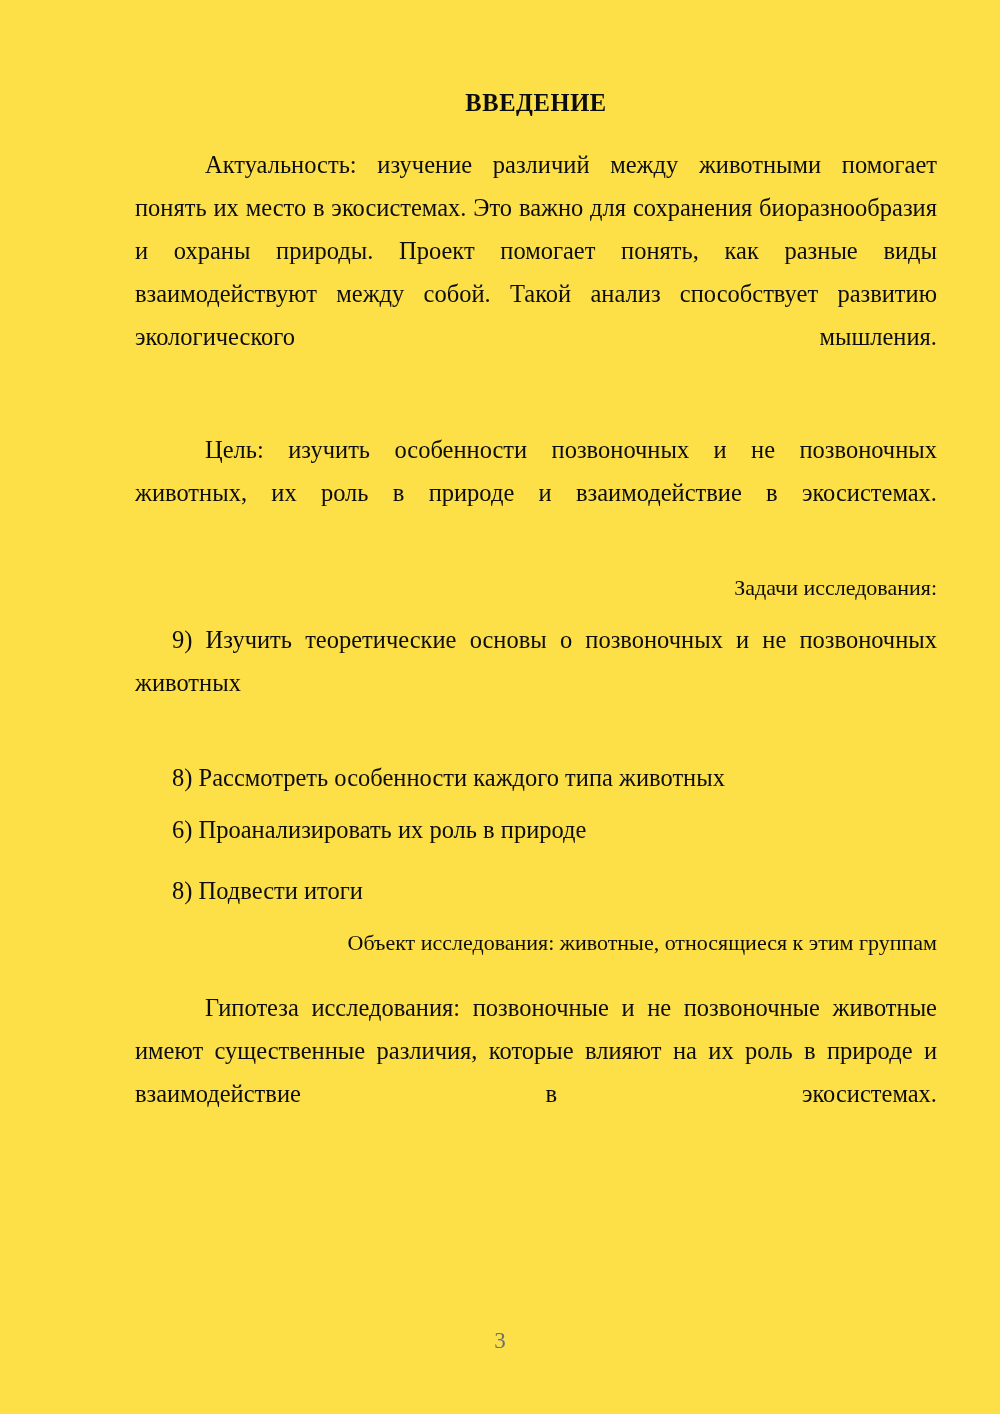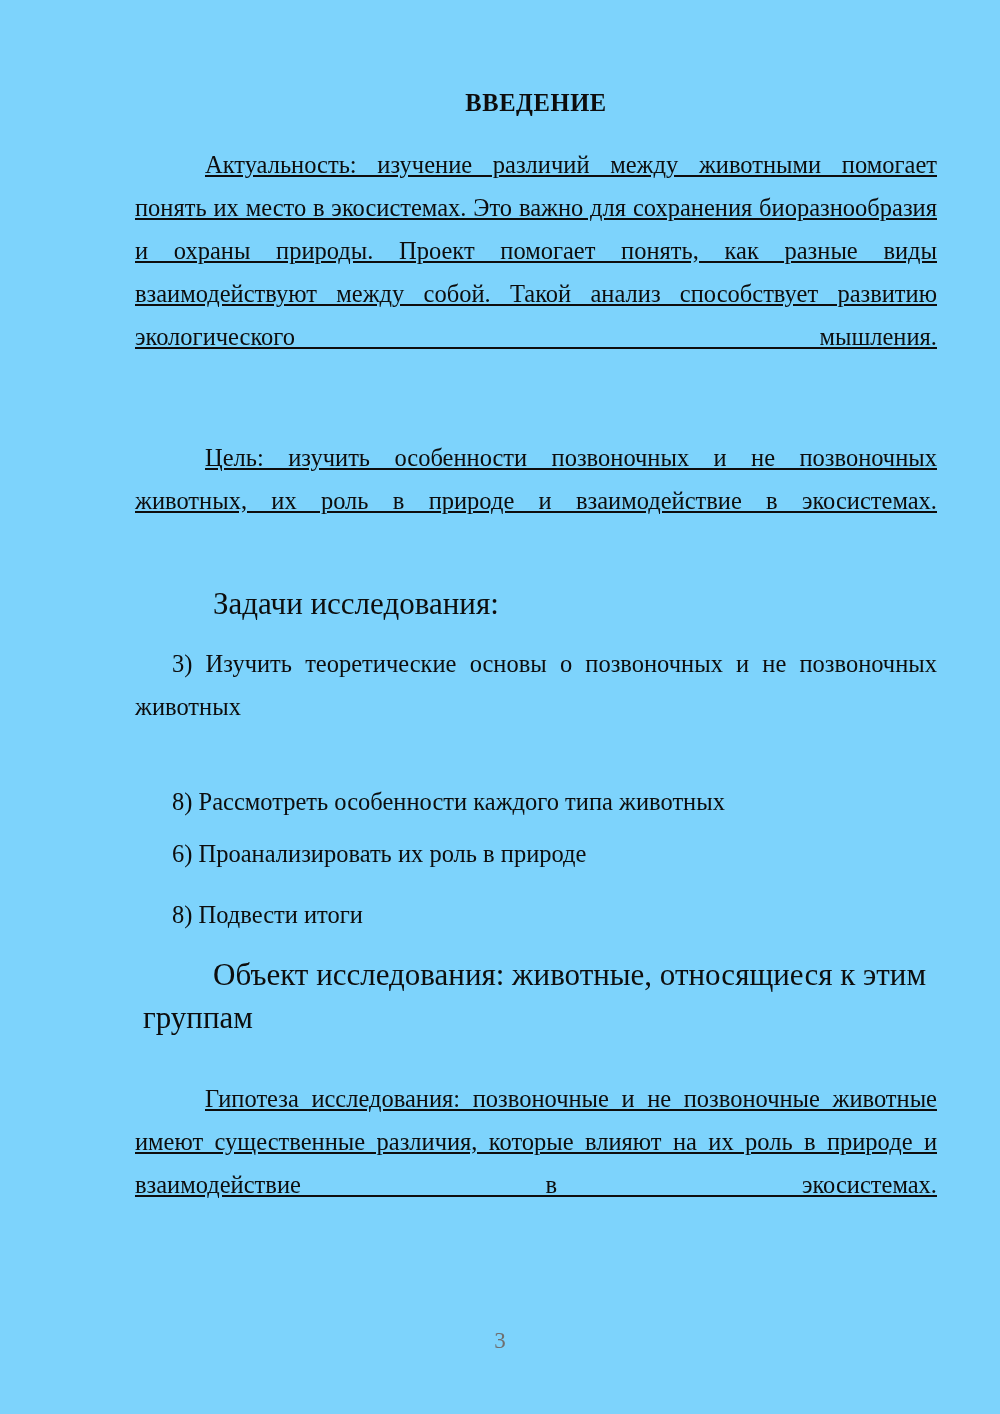--- a/index.html
+++ b/index.html
@@ -16,64 +16,63 @@
     color: #0d0d0d;
     overflow: hidden;
   }
 
   .page {
     position: absolute;
     top: 0;
     left: 0;
     width: 1000px;
     height: 1414px;
-    background: #7dd3fc;
+    background: #fde047;
   }
 
   .content {
     position: absolute;
     left: 135px;
     top: 88px;
     width: 802px;
   }
 
   .doc-title {
     font-size: 24.5px;
     font-weight: bold;
     text-align: center;
     letter-spacing: 0.6px;
     margin: 0 0 24px 0;
     line-height: 1.25;
   }
 
   
   p.para {
-    margin: 12px 0 0 0;
+    margin: 4px 0 0 0;
     font-size: 24.5px;
     line-height: 43px;
     text-align: justify;
     text-justify: inter-word;
     text-indent: 70px;
     hyphens: none;
-    text-decoration: underline;
   }
 
   
   p.para::after {
     content: "";
     display: inline-block;
     width: 100%;
   }
 
   
   p.line {
-    margin: 8px;
-    font-size: 31px;
+    margin: 0;
+    font-size: 22px;
     line-height: 43px;
-    text-align: left;
+    text-align: right;
     text-indent: 70px;
   }
 
   
   p.item {
     margin: 0;
     font-size: 24.5px;
     line-height: 43px;
     text-align: justify;
     text-justify: inter-word;
@@ -122,21 +121,21 @@
     <div class="gap-sm"></div>
 
     <p class="para">Цель: изучить особенности позвоночных и не позвоночных животных, их роль в природе и взаимодействие в экосистемах.</p>
 
     <div class="gap-sm"></div>
 
     <p class="line">Задачи исследования:</p>
 
     <div class="gap-sm"></div>
 
-    <p class="item">3) Изучить теоретические основы о позвоночных и не позвоночных животных</p>
+    <p class="item">9) Изучить теоретические основы о позвоночных и не позвоночных животных</p>
 
     <div class="gap-sm"></div>
 
     <p class="item plain">8) Рассмотреть особенности каждого типа животных</p>
 
     <div class="gap-sm"></div>
 
     <p class="item plain">6) Проанализировать их роль в природе</p>
 
     <div class="gap-sm"></div>

